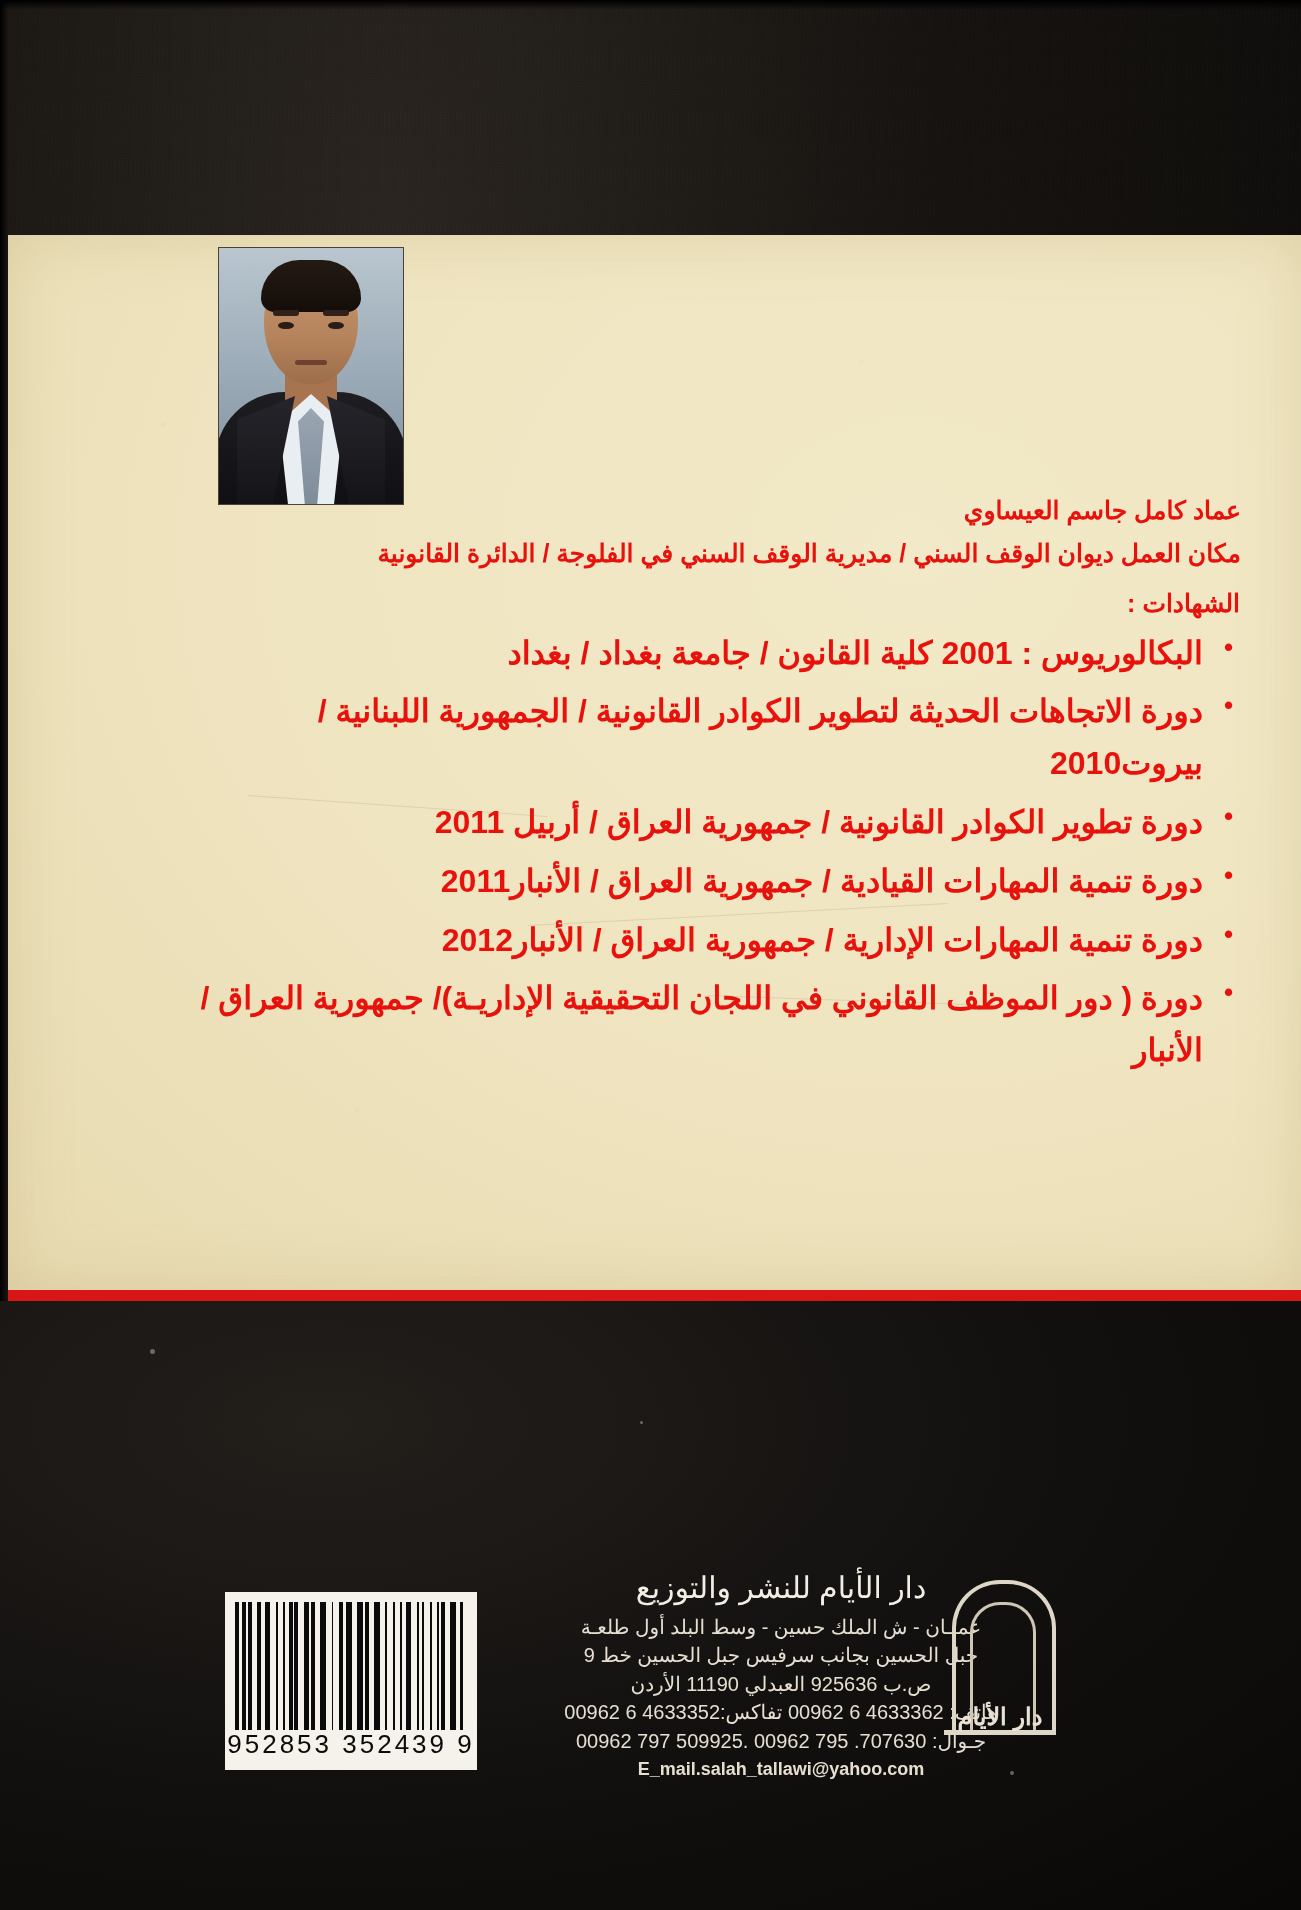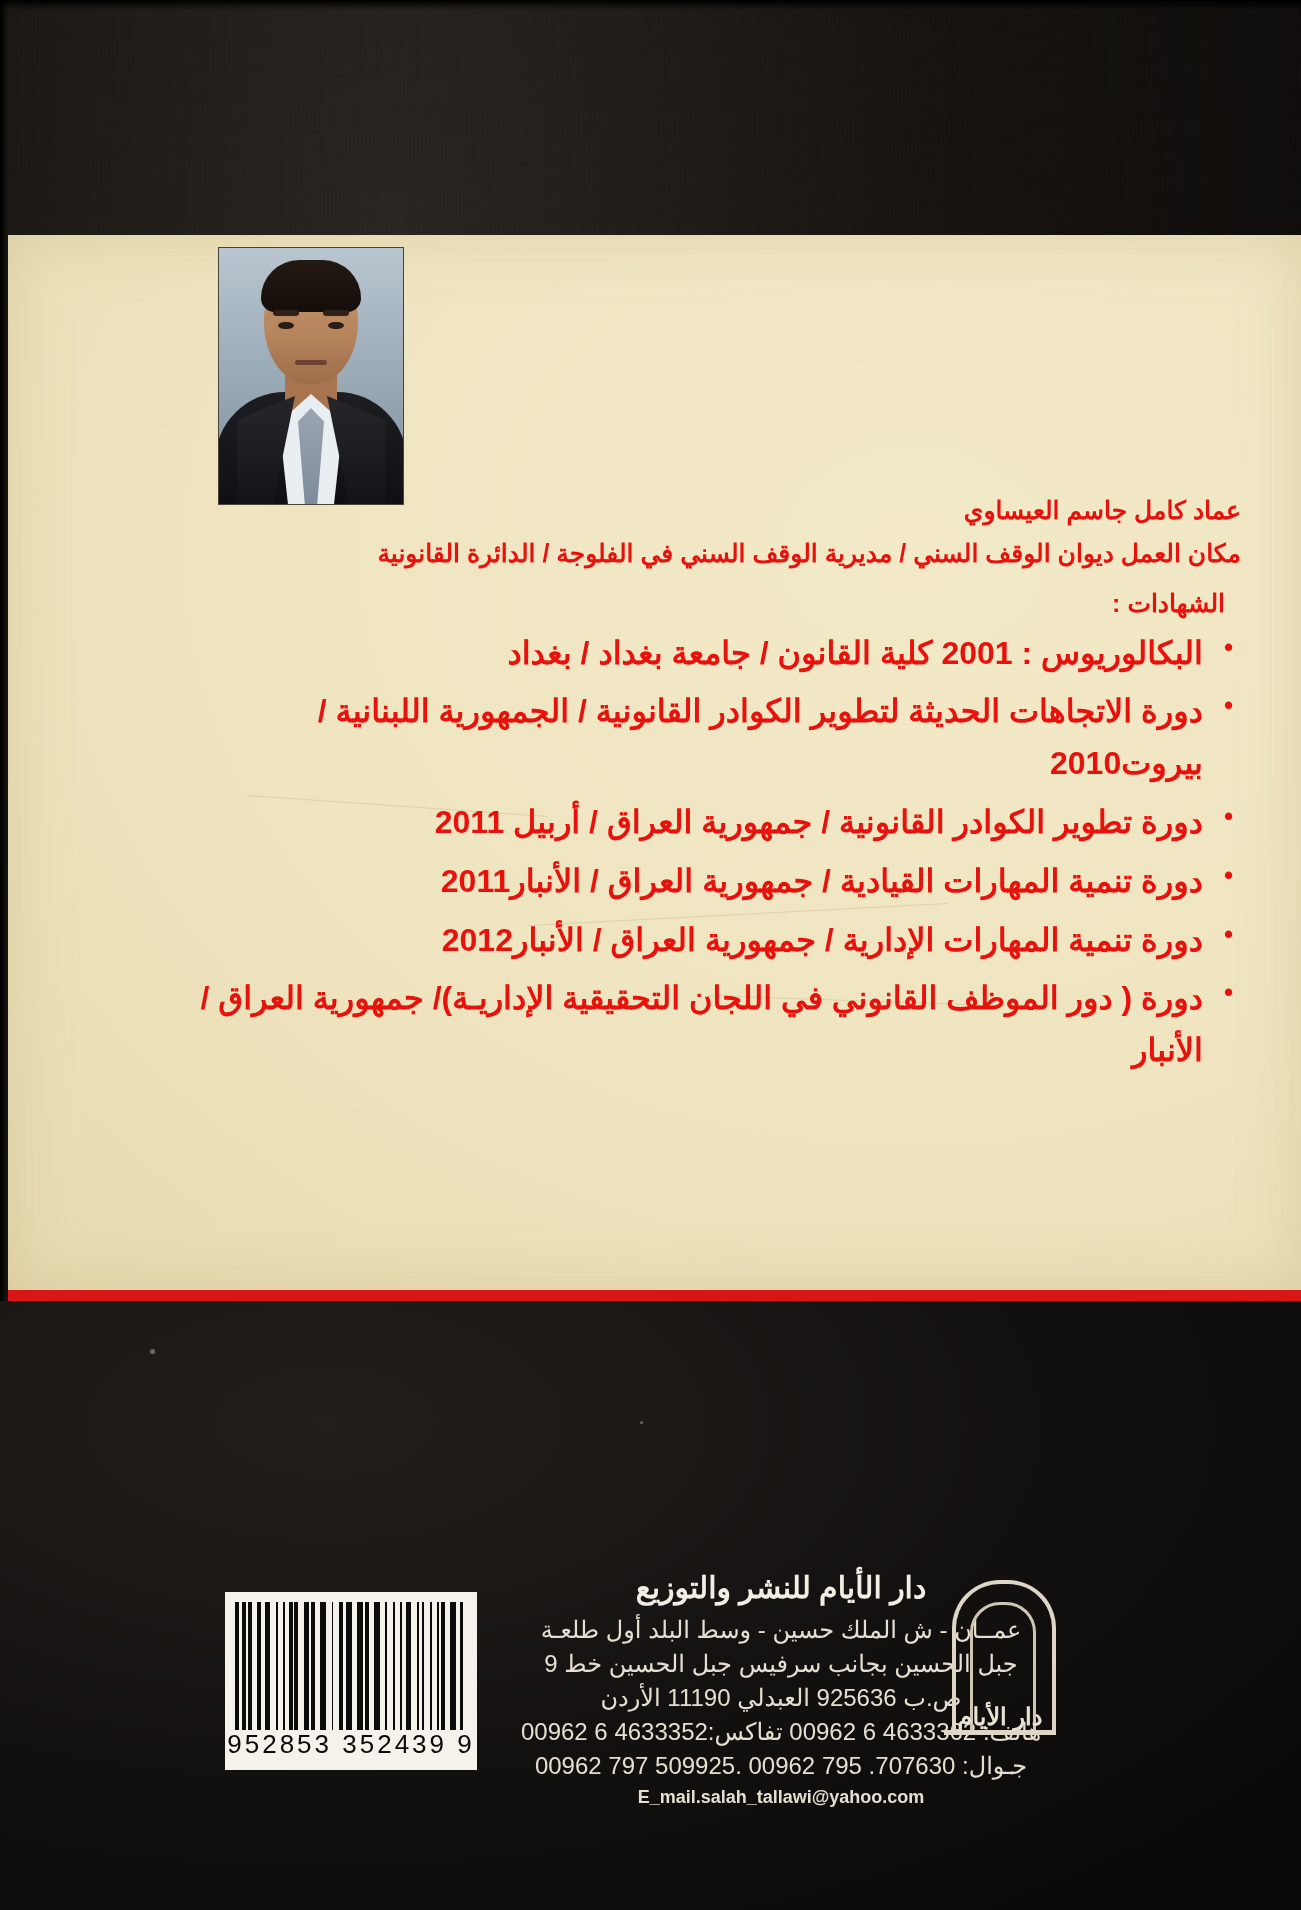--- a/index.html
+++ b/index.html
@@ -204,21 +204,21 @@
     direction: rtl;
     line-height: 1.62;
   }
   .bio-line {
     font-size: 25px;
     margin: 0 0 2px 0;
     letter-spacing: 0;
   }
   .bio-head {
     font-size: 25px;
-    margin: 10px 16px 4px 0;
+    margin: 10px 1px 4px 0;
   }
   ul.bio-list {
     list-style: none;
     margin: 0 0 6px 0;
     padding: 0 34px 0 0;
   }
   ul.bio-list li {
     position: relative;
     font-size: 32px;
     margin-bottom: 7px;
@@ -310,27 +310,27 @@
     position: absolute;
     right: 210px;
     top: 1570px;
     width: 620px;
     text-align: center;
     direction: rtl;
     color: #efe9dd;
   }
   .pub-name {
     font-size: 30px;
-    font-weight: 700;
+    font-weight: 400;
     letter-spacing: 0.5px;
     margin-bottom: 8px;
     color: #f3eee4;
   }
   .pub-line {
-    font-size: 24px;
+    font-size: 20px;
     line-height: 1.42;
     color: #e6ded0;
     font-weight: 400;
   }
   .pub-email {
     font-size: 18px;
     margin-top: 4px;
     color: #e6ded0;
     direction: ltr;
     font-weight: bold;

